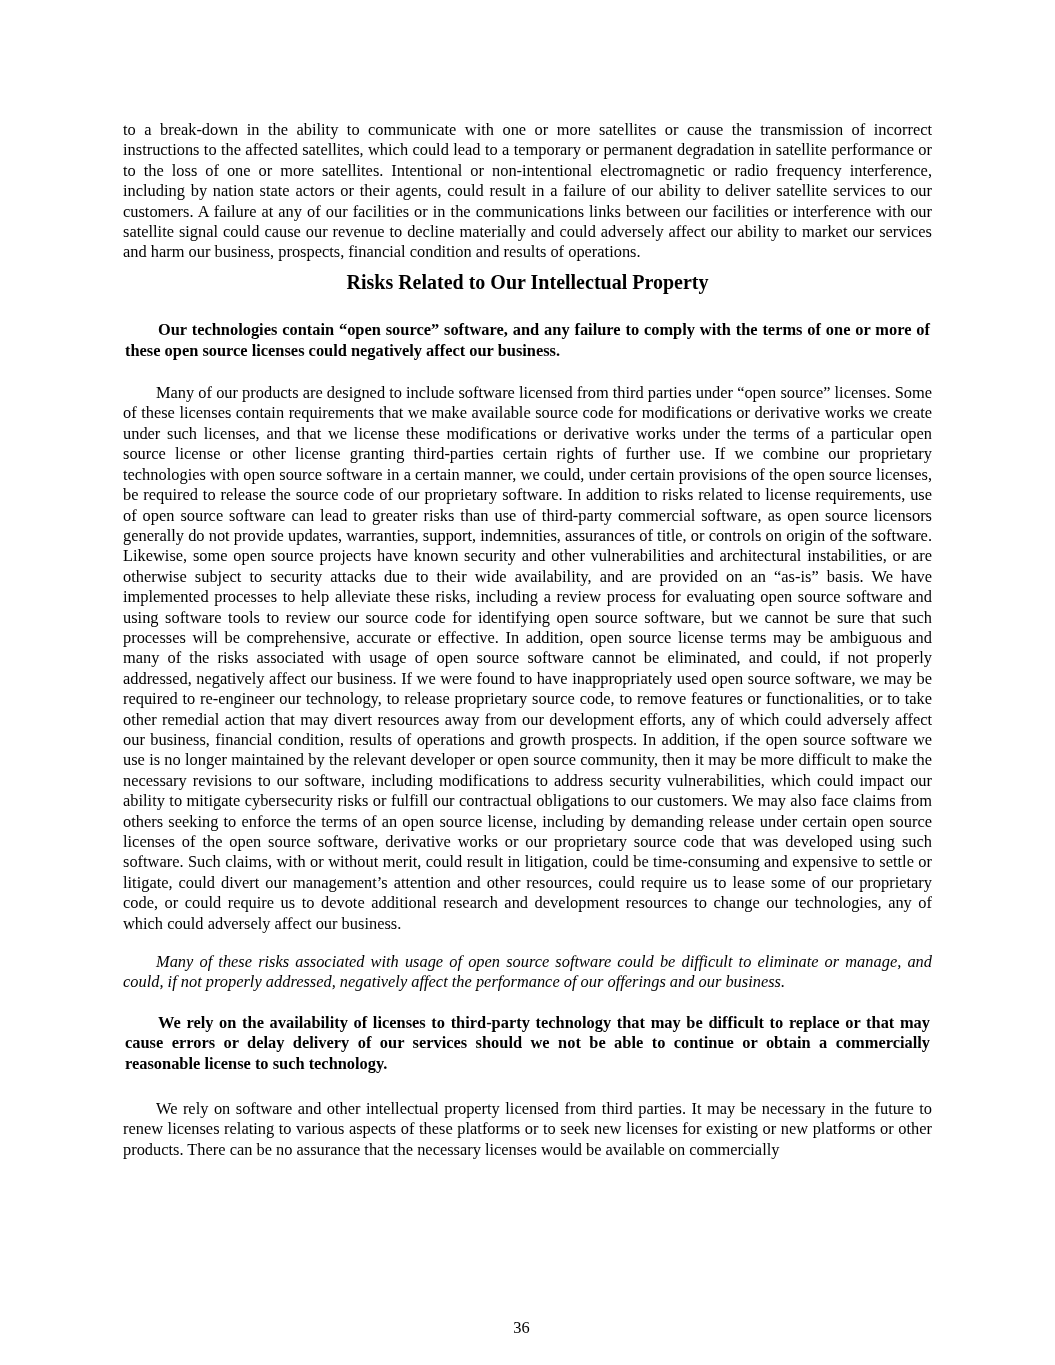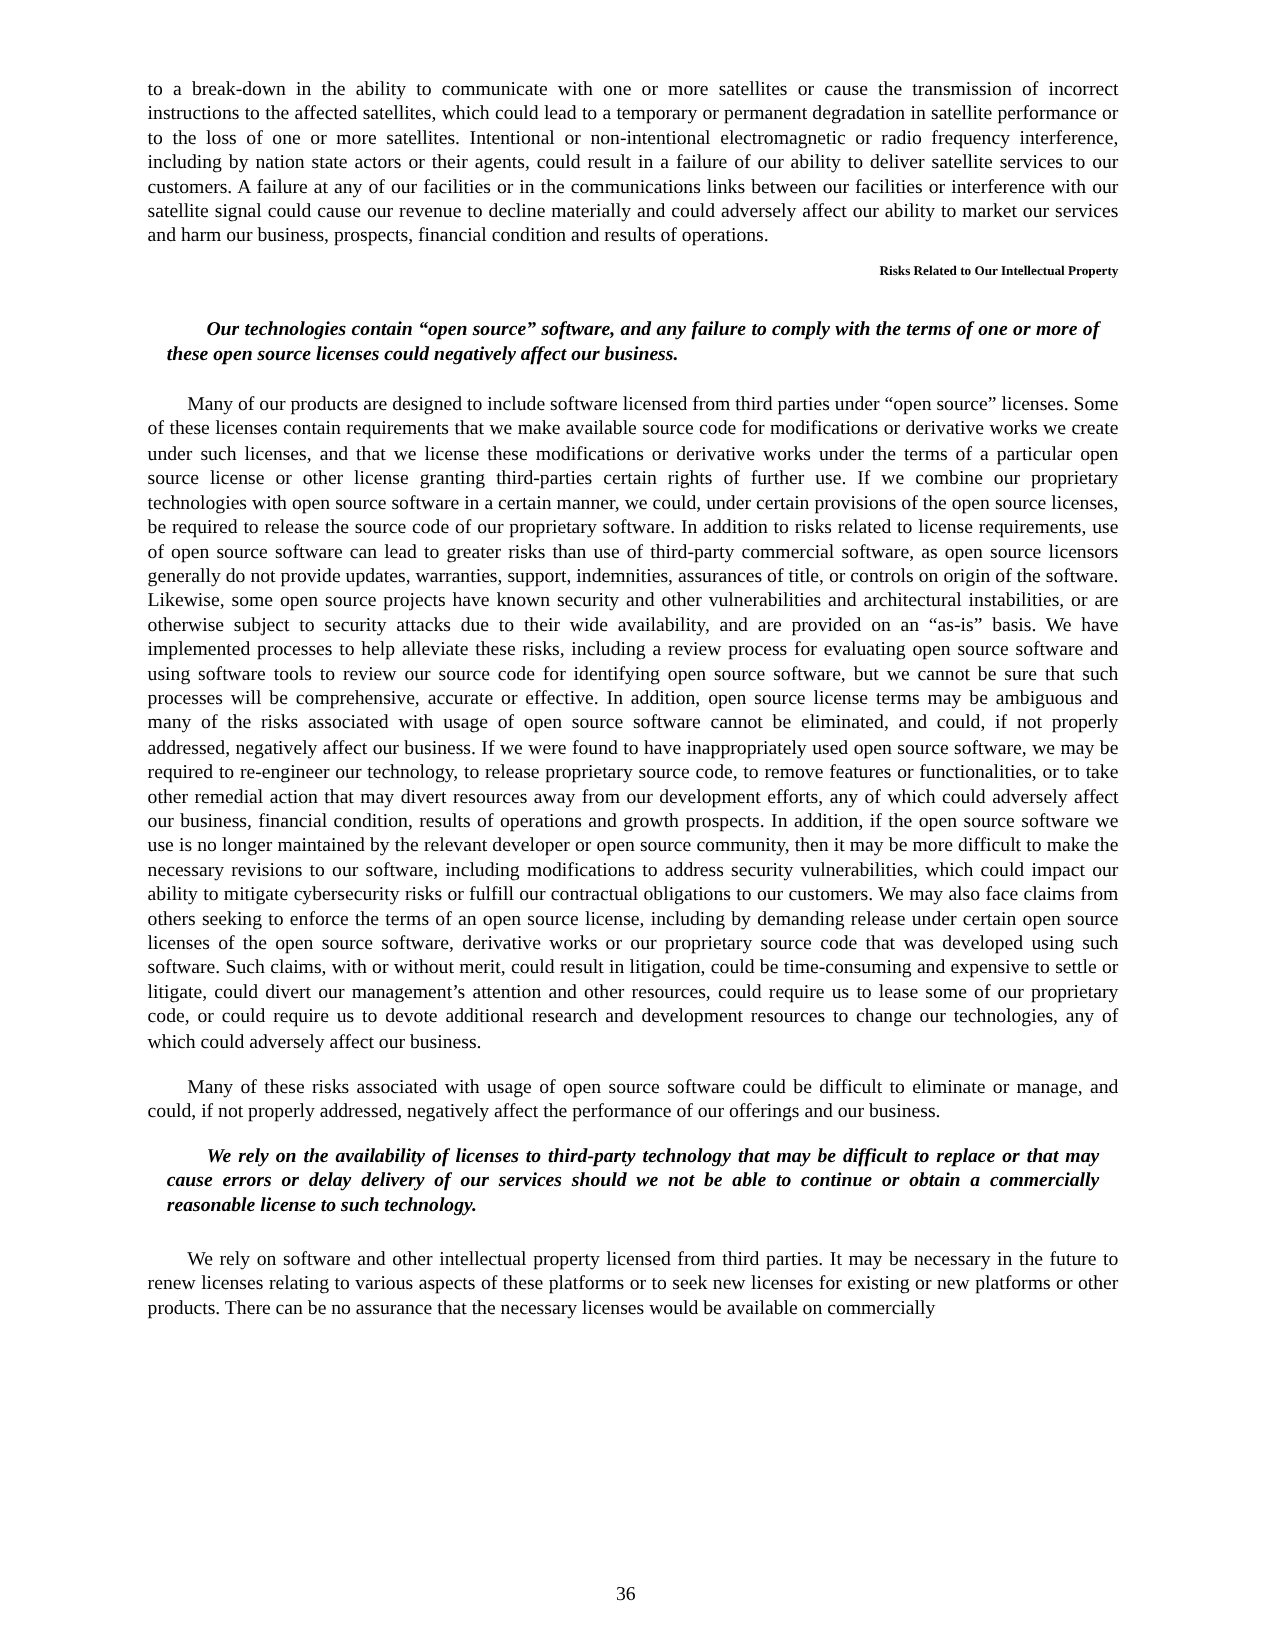--- a/index.html
+++ b/index.html
@@ -7,51 +7,50 @@
     padding: 0;
     background: #ffffff;
   }
   .page {
     position: relative;
     width: 1055px;
     height: 1365px;
     margin: 0 auto;
     background: #ffffff;
     box-sizing: border-box;
-    padding: 64px 123px 0 123px;
+    padding: 120px 123px 0 123px;
     font-family: "Liberation Serif", "DejaVu Serif", serif;
     font-size: 16.4px;
     line-height: 20.4px;
     color: #000000;
     overflow: hidden;
   }
   .body-text {
     margin: 0;
     text-align: justify;
   }
   .indent {
     text-indent: 33px;
   }
   .section-heading {
     margin: 0;
     font-weight: bold;
-    font-size: 11px;
+    font-size: 20px;
     line-height: 20.4px;
-    text-align: right;
+    text-align: center;
   }
   .risk-heading {
-    margin: 16px;
+    margin: 2px;
     font-weight: bold;
-    font-style: italic;
     text-align: justify;
     text-indent: 33px;
   }
   .mb-9  { margin-bottom: 9px; }
   .mb-22 { margin-bottom: 22px; }
-  .mb-24 { margin-bottom: 8px; }
+  .mb-24 { margin-bottom: 20px; font-style: italic; }
   .mb-25 { margin-bottom: 25px; }
   .mb-28 { margin-bottom: 28px; }
   .mb-35 { margin-bottom: 18px; }
   .page-number {
     position: absolute;
     left: 0;
     right: 12px;
     top: 1318px;
     text-align: center;
     font-size: 16.4px;

